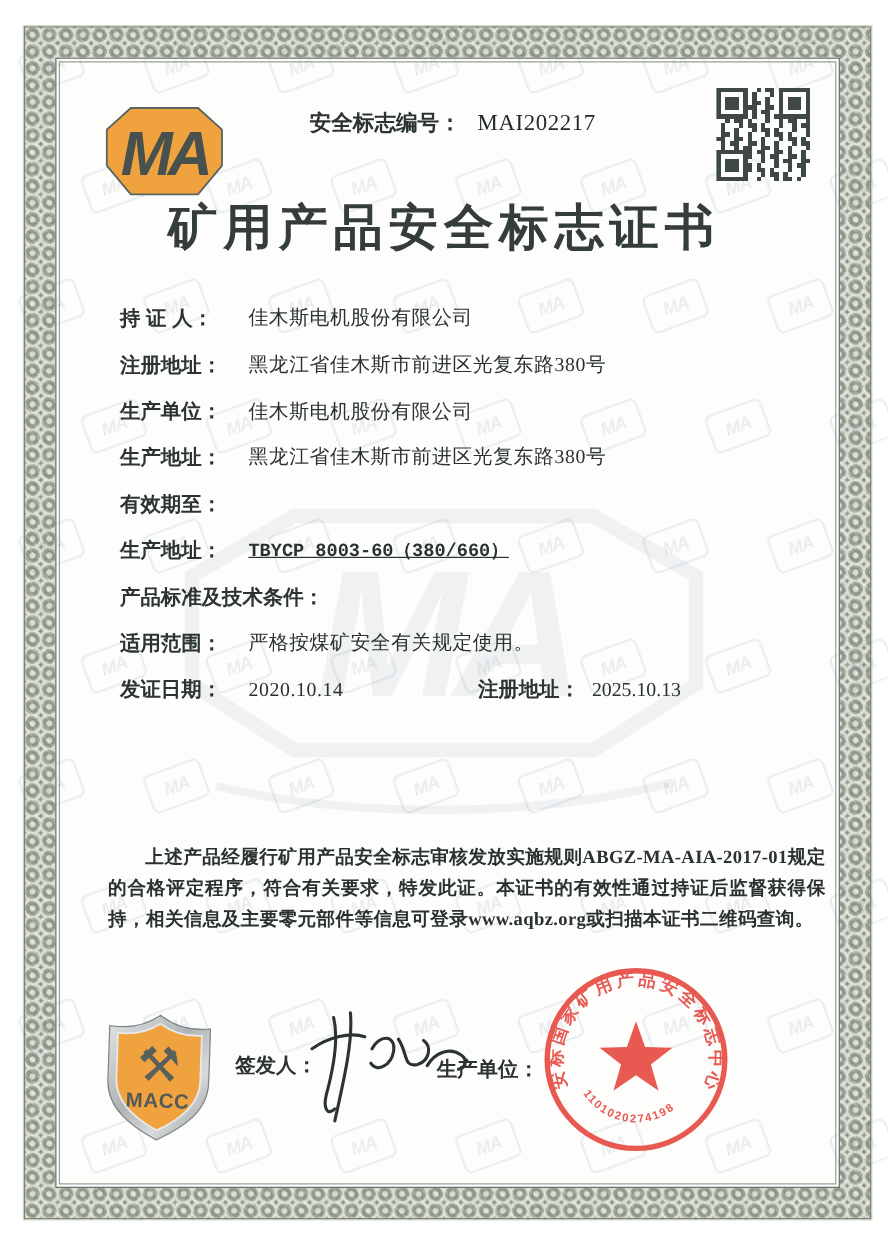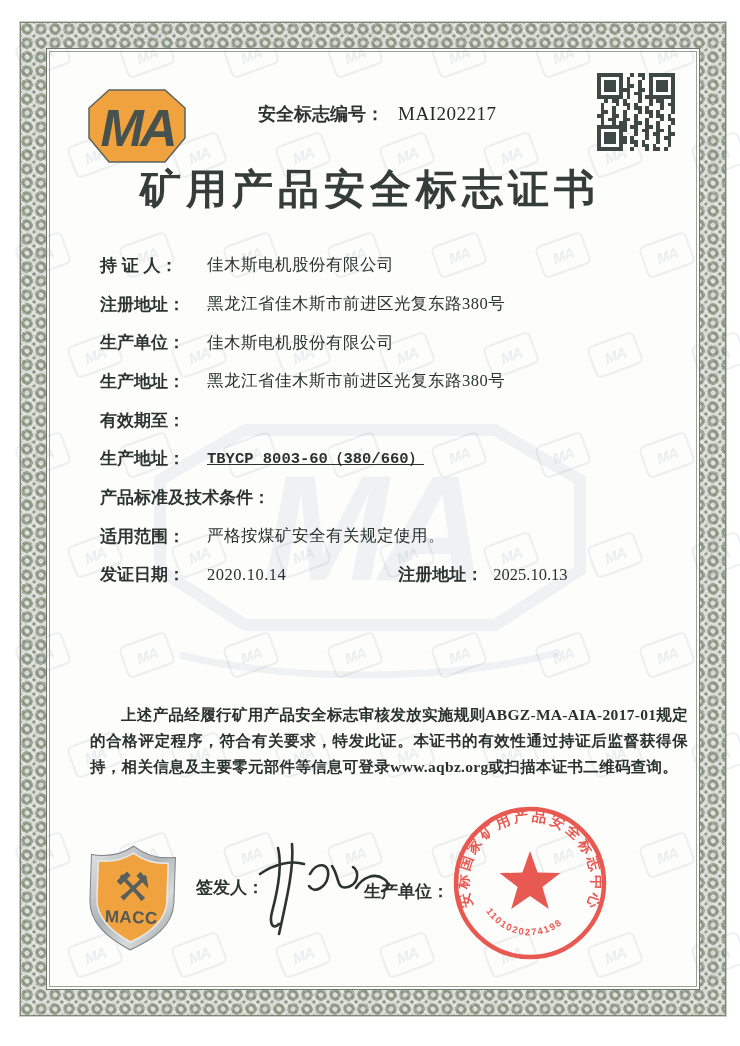--- a/index.html
+++ b/index.html
@@ -29,21 +29,21 @@
       border-radius:6px;transform:rotate(-20deg);
       display:flex;align-items:center;justify-content:center;
       color:rgba(116,132,148,.13);font:italic 900 15px "Liberation Sans",sans-serif;letter-spacing:-1px;}
   .big-wm{position:absolute;left:150px;top:420px;z-index:1;opacity:.10;pointer-events:none;}
 
   .content{position:absolute;inset:0;z-index:2;}
 
   
   .ma-logo{position:absolute;left:86px;top:88px;}
   .ma-logo text{font:italic 900 52px "Liberation Sans",sans-serif;letter-spacing:-4px;}
-  .cert-no{position:absolute;left:258px;top:102px;display:flex;align-items:baseline;white-space:nowrap;}
+  .cert-no{position:absolute;left:258px;top:90px;display:flex;align-items:baseline;white-space:nowrap;}
   .cert-no .lab{font:700 18px "Liberation Sans",sans-serif;color:#2c3431;}
   .cert-no .val{font:400 19px "Liberation Serif",serif;color:#232b28;margin-left:14px;letter-spacing:.5px;}
   .qr{position:absolute;left:597px;top:73px;width:78px;height:78px;}
   .title{position:absolute;left:0;right:0;top:162px;text-align:center;
          font:700 41px "Liberation Serif",serif;color:#343d39;letter-spacing:5px;}
 
   
   .fields{position:absolute;left:100px;top:246px;right:44px;}
   .row{display:flex;align-items:center;height:38.7px;white-space:nowrap;}
   .row .lab{font:700 17px "Liberation Sans",sans-serif;color:#2c3431;min-width:107px;flex:none;}

